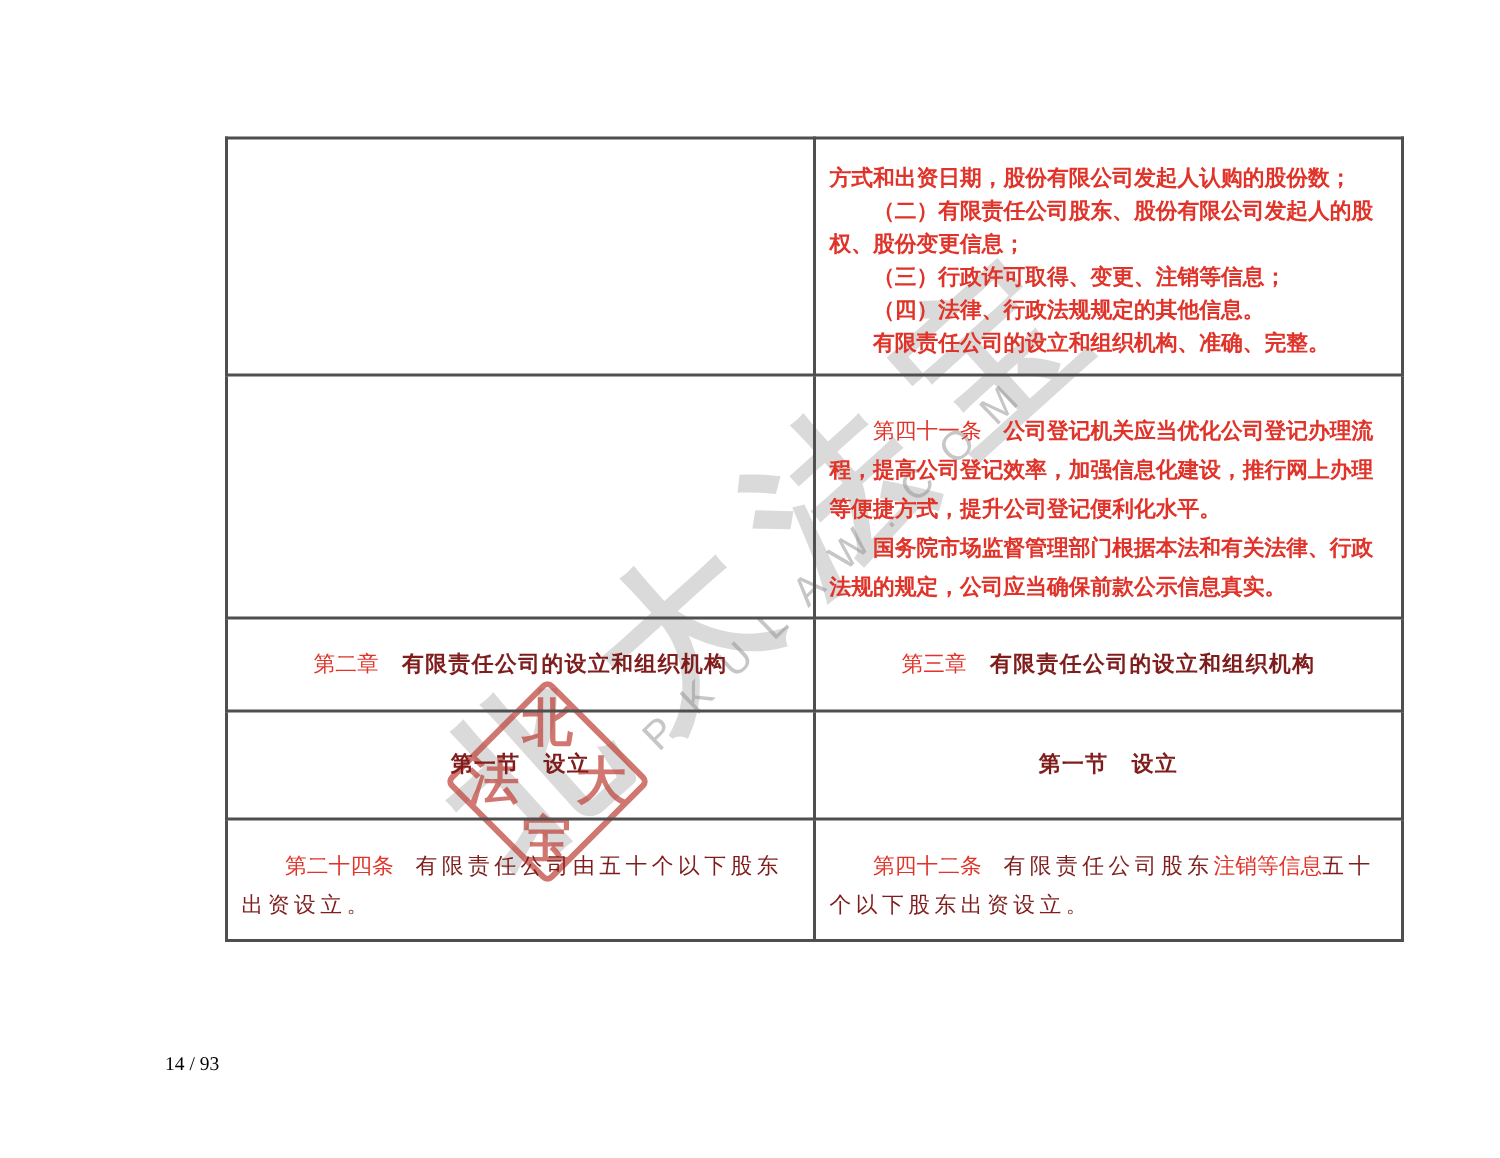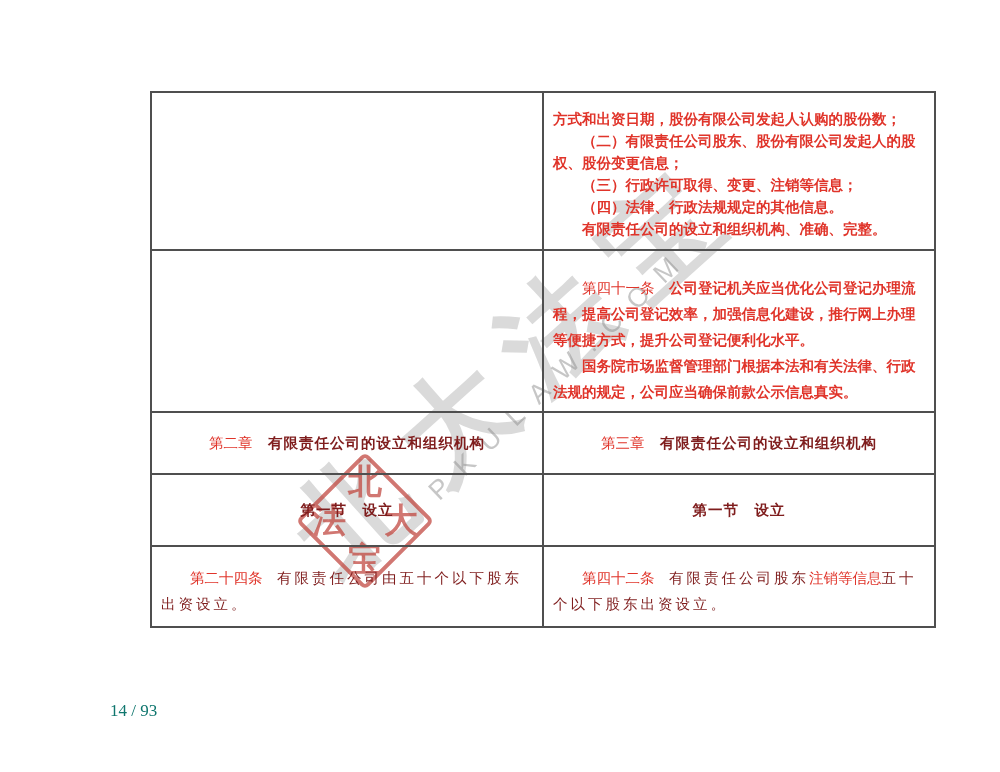--- a/index.html
+++ b/index.html
@@ -44,21 +44,21 @@
   tr.r0 .para { line-height:22px; }
   .para.indent { text-indent:2em; }
   .run.red { color:#e0342a; font-weight:600; }
   .run.red.bold { font-weight:400; }
   .run.black { color:#7f1d1d; font-weight:400; }
   .run.black.bold { font-weight:700; letter-spacing:1px; }
   .run.serif { font-family:"Liberation Serif", serif; letter-spacing:3px; }
 
   
   .page-number { position:absolute; left:110px; top:701px; z-index:2;
-                 font-size:17px; color:#0f766e;
+                 font-size:13px; color:#000000;
                  font-family:"Liberation Serif", serif; }
 </style>
 </head>
 <body>
 
 <div class="page">
 
   <div class="watermark">
     <div class="wm-text">北大法宝</div>
     <div class="wm-letters">PKULAW.COM</div>

